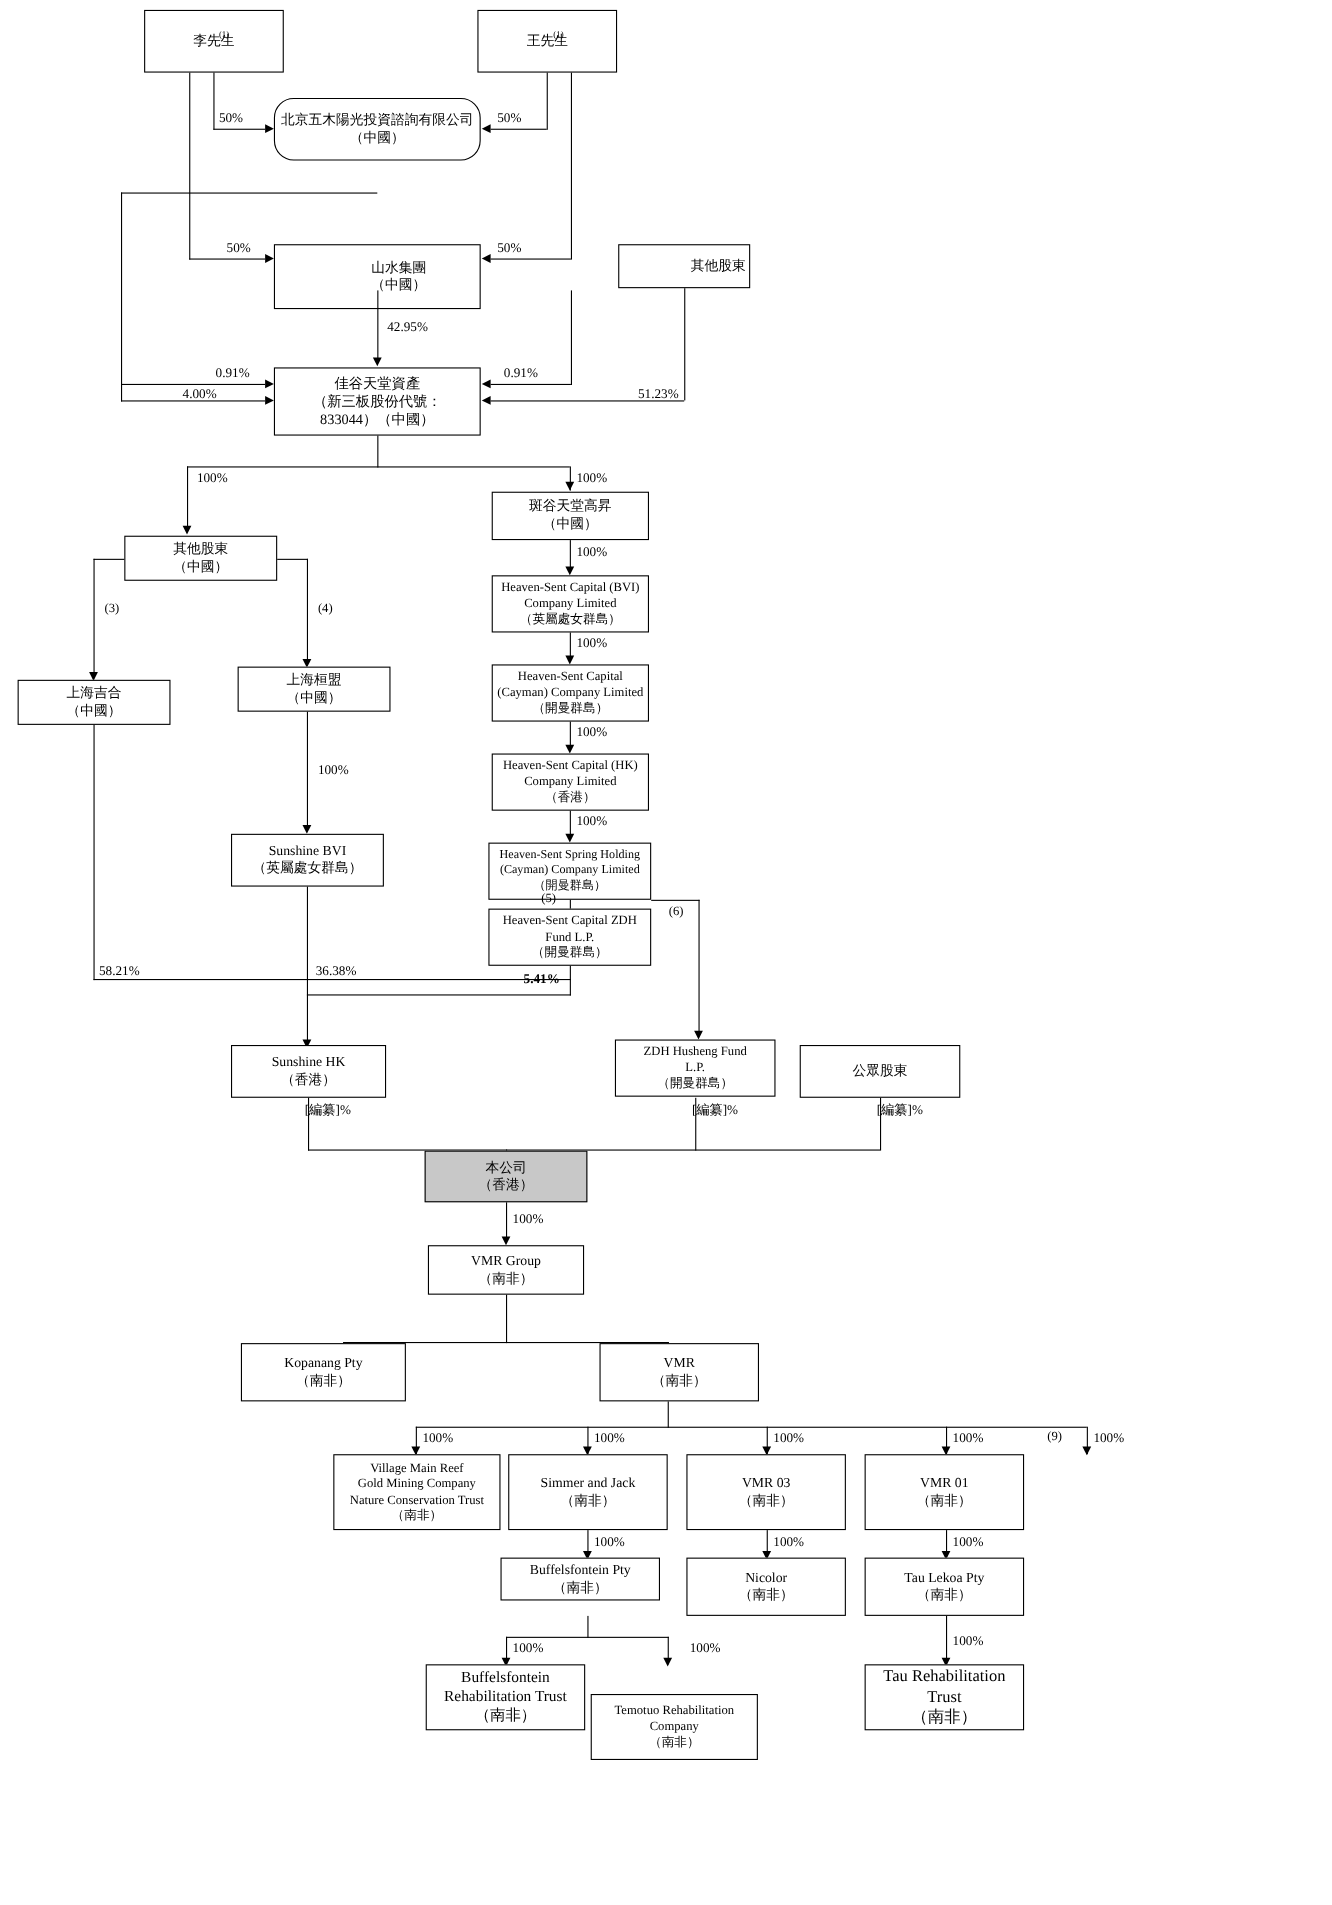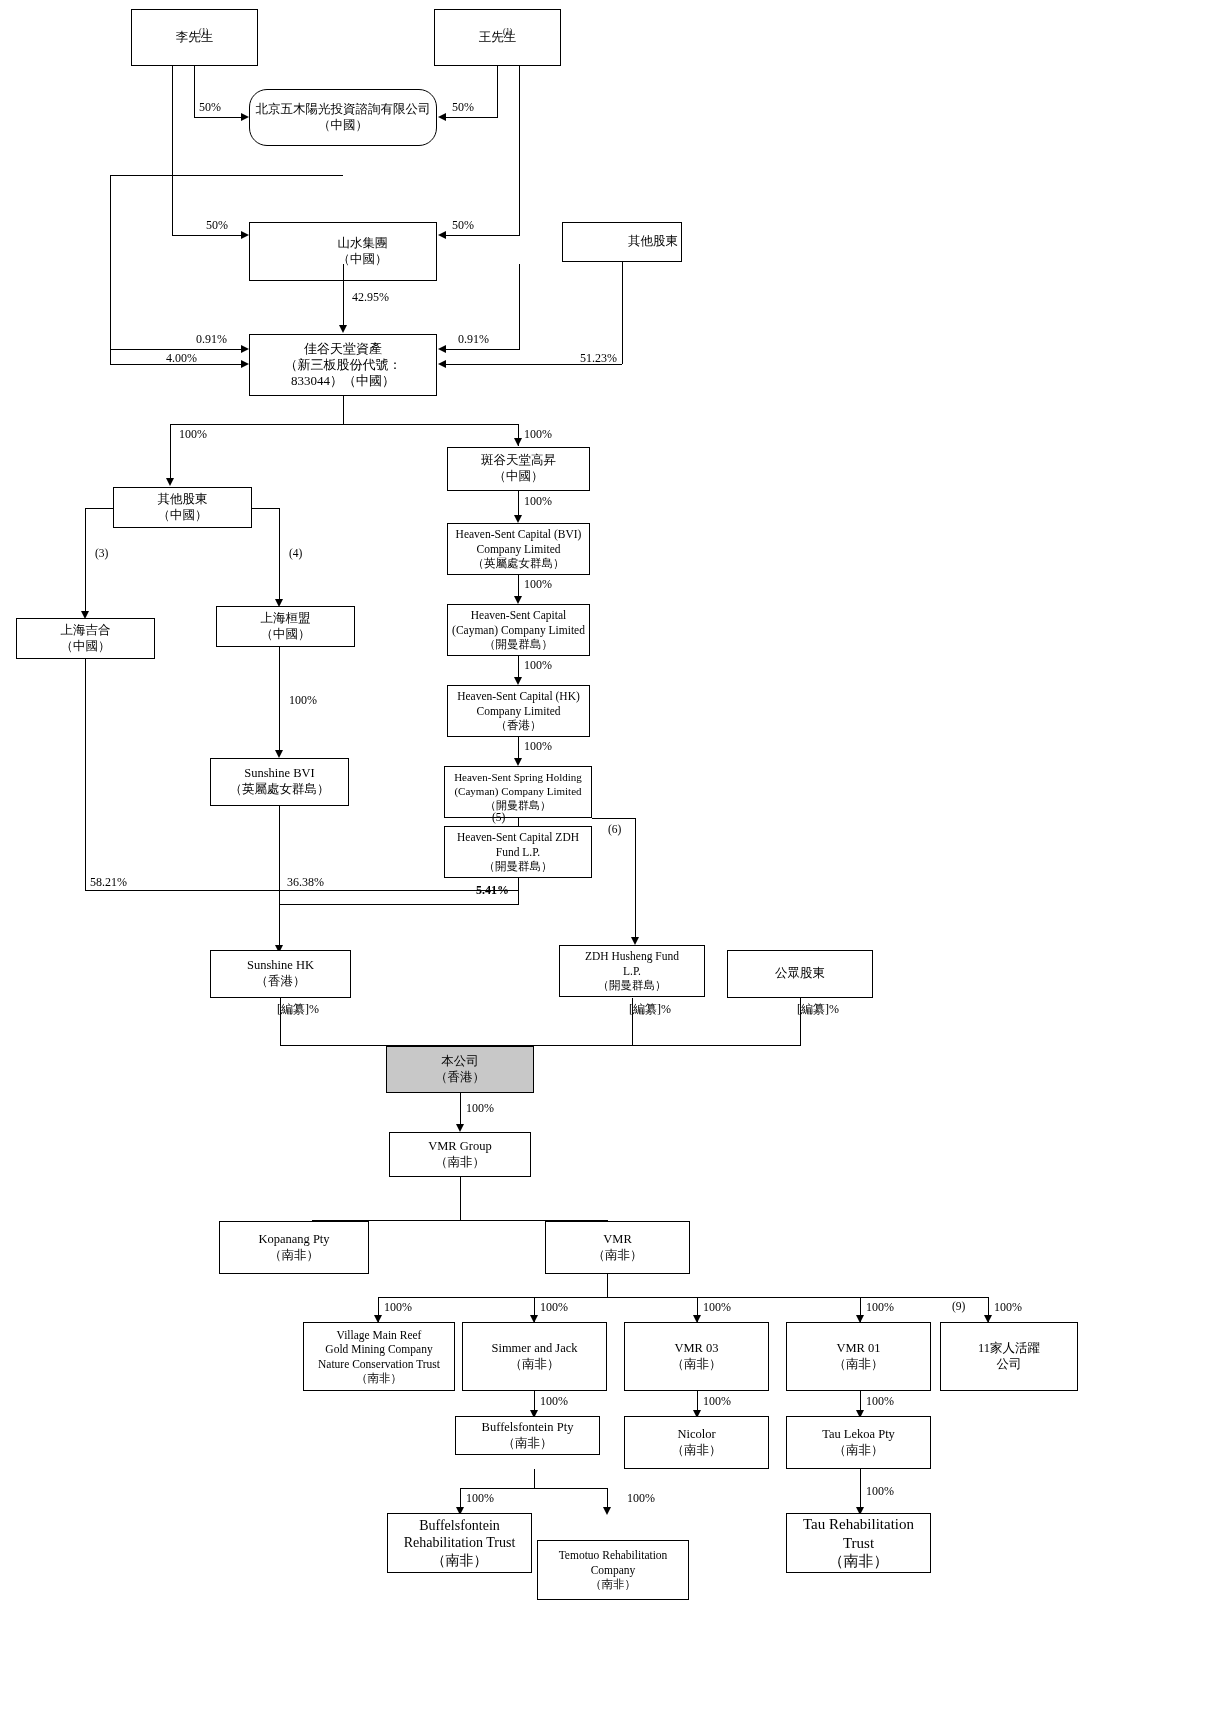--- a/index.html
+++ b/index.html
@@ -355,24 +355,20 @@
   <div class="box" style="left:624px;top:1322px;width:145px;height:69px;">
     <span class="ln">VMR 03</span>
     <span class="ln">（南非）</span>
   </div>
 
   <div class="box" style="left:786px;top:1322px;width:145px;height:69px;">
     <span class="ln">VMR 01</span>
     <span class="ln">（南非）</span>
   </div>
 
-  <div class="box" style="left:940px;top:1322px;width:138px;height:69px;">
-    <span class="ln">11家人活躍</span>
-    <span class="ln">公司</span>
-  </div>
 
   <div class="vline" style="left:534px;top:1391px;height:25px;"></div>
   <div class="arrow-d" style="left:530px;top:1410px;"></div>
   <span class="lbl" style="left:540px;top:1395px;">100%</span>
 
   <div class="vline" style="left:697px;top:1391px;height:25px;"></div>
   <div class="arrow-d" style="left:693px;top:1410px;"></div>
   <span class="lbl" style="left:703px;top:1395px;">100%</span>
 
   <div class="vline" style="left:860px;top:1391px;height:25px;"></div>

